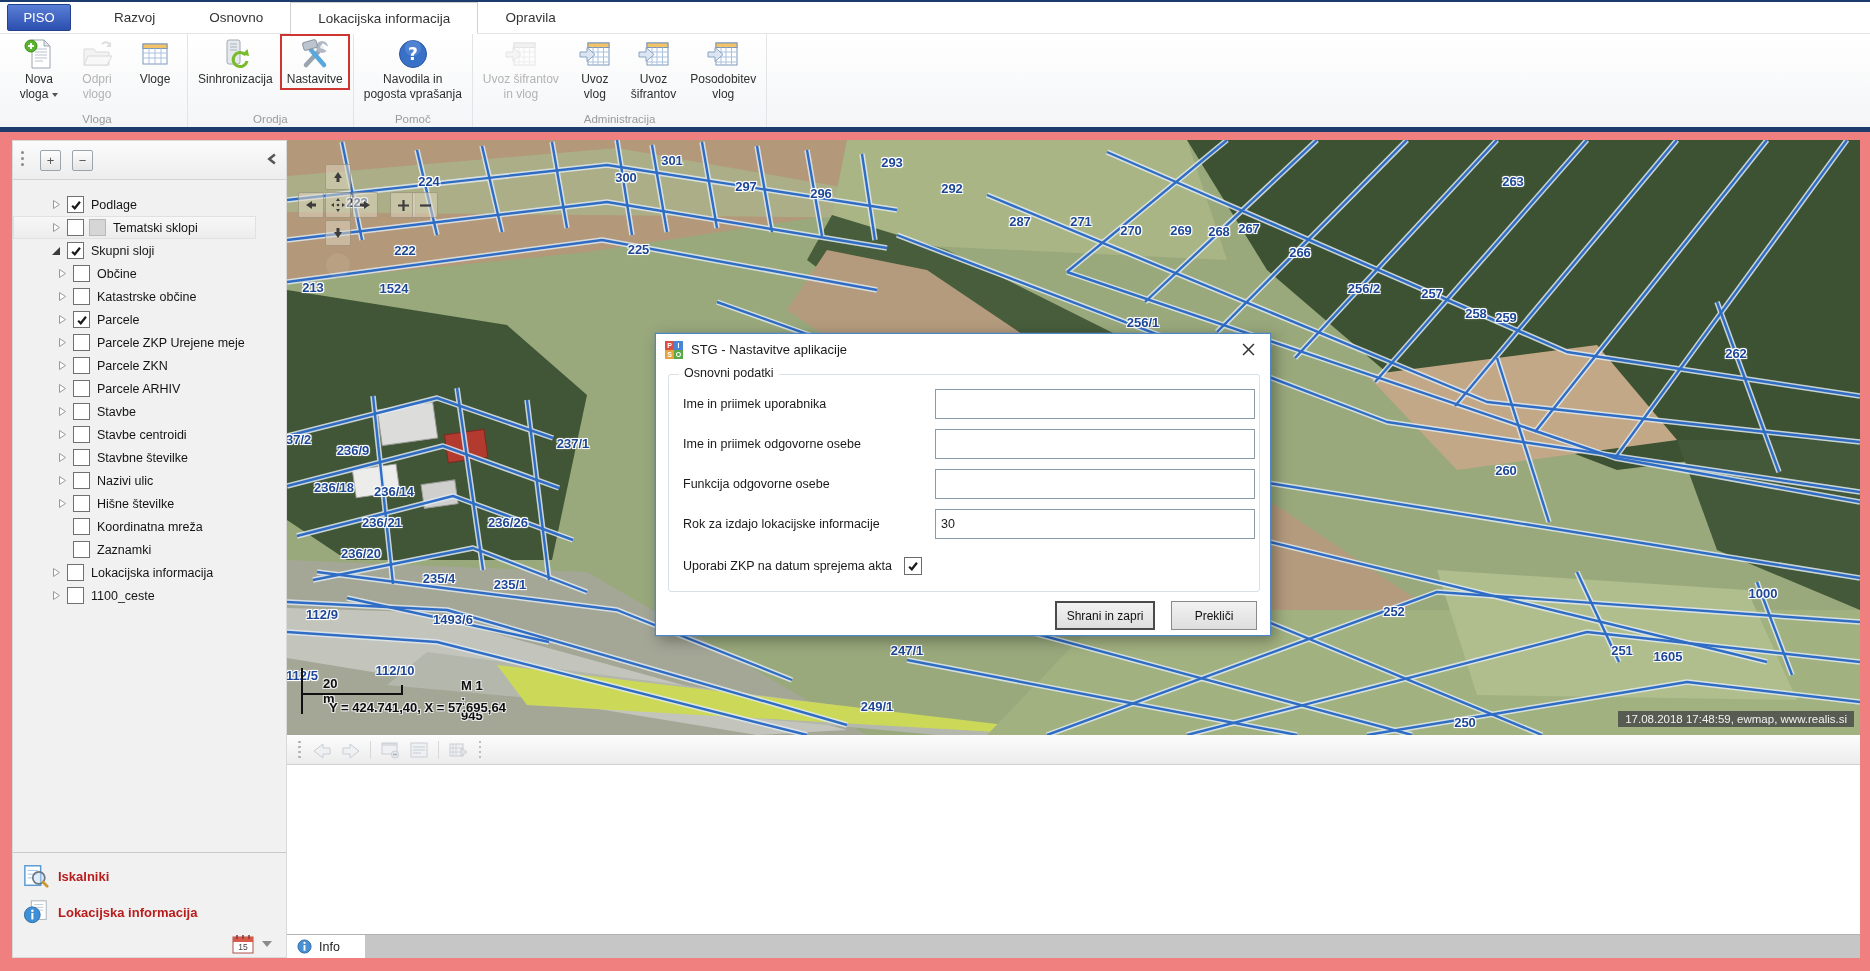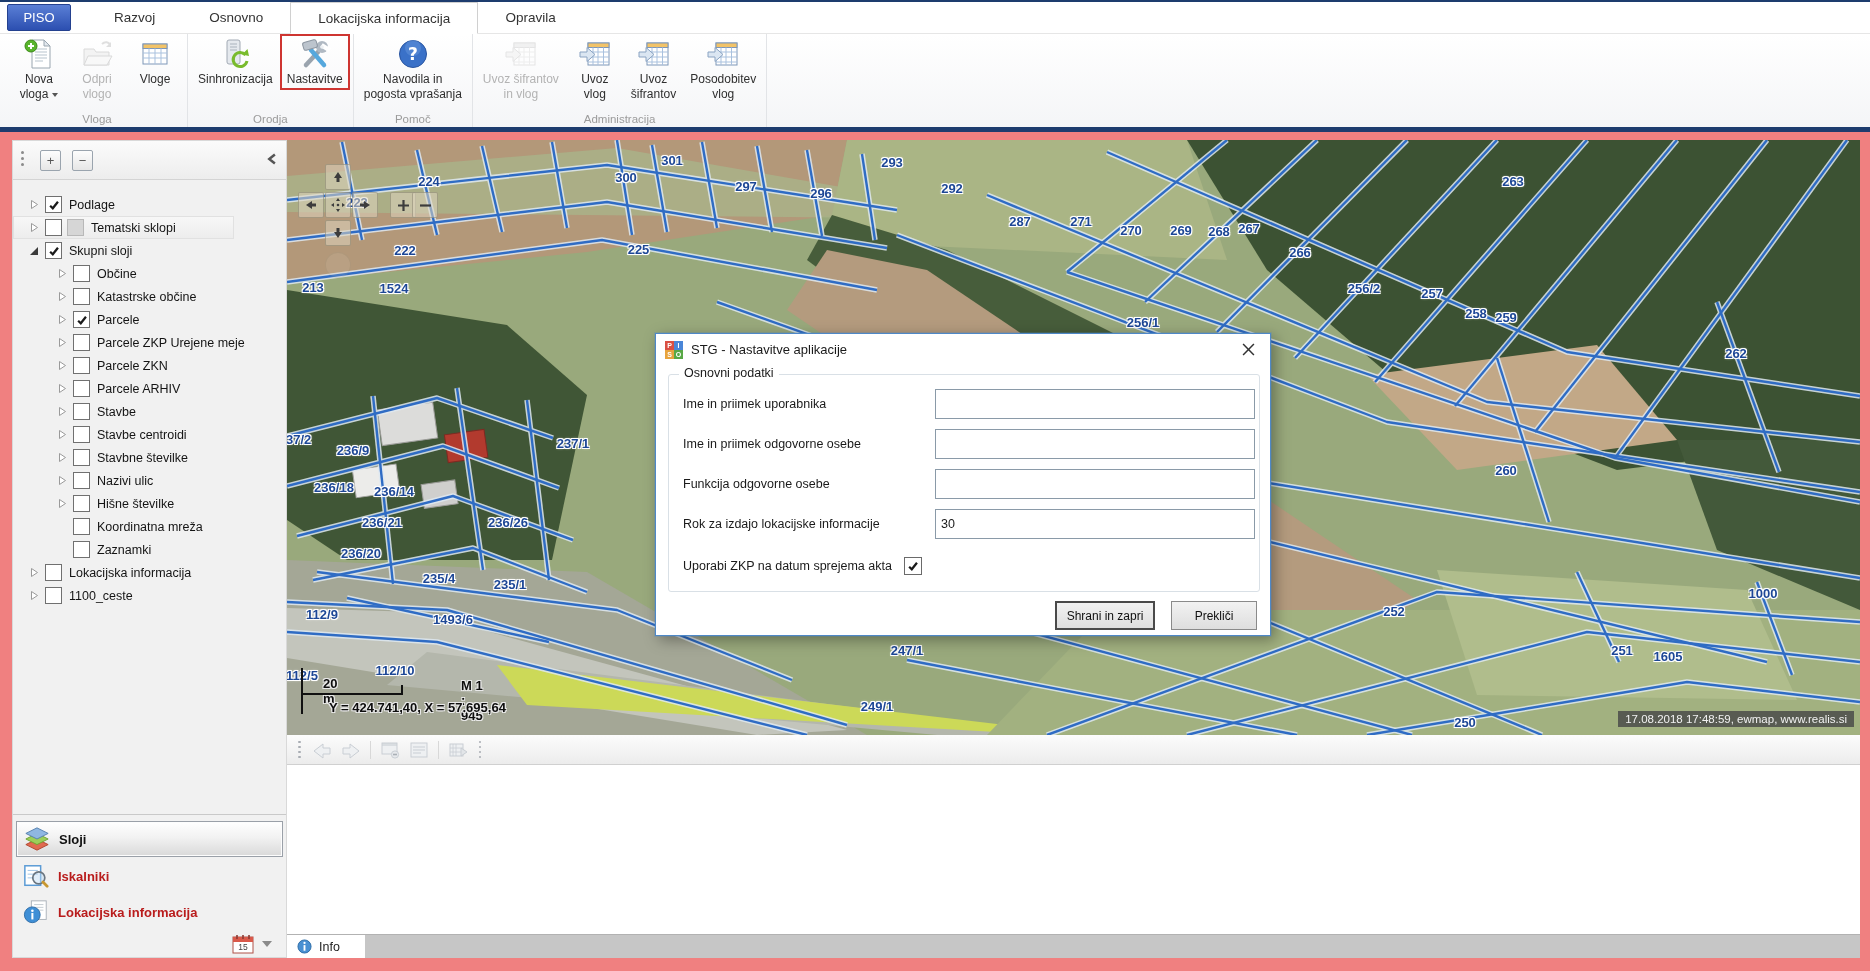--- a/index.html
+++ b/index.html
@@ -36,21 +36,21 @@
   #sidebar{position:absolute;left:12px;top:140px;width:275px;height:818px;background:#f1f1f1;border:1px solid #d9d9d9;box-sizing:border-box;}
   #sb-toolbar{height:38px;border-bottom:1px solid #d4d4d4;background:linear-gradient(#fbfbfb,#ededed);position:relative;}
   .grip{position:absolute;left:8px;top:10px;display:flex;flex-direction:column;gap:3px;}
   .grip i{width:3px;height:3px;background:#8b8b8b;border-radius:50%;}
   .sq-btn{position:absolute;top:9px;width:19px;height:19px;border:1px solid #9aa4ae;border-radius:2px;
     background:linear-gradient(#fdfdfd,#e6e6e6);display:flex;align-items:center;justify-content:center;
     font-size:13px;color:#555;line-height:1;}
   #sb-collapse{position:absolute;right:8px;top:10px;width:14px;height:16px;display:flex;align-items:center;justify-content:center;}
   #layer-tree{padding-top:13px;}
   .trow{height:23px;display:flex;align-items:center;}
-  .trow.lvl0{padding-left:16px;}
+  .trow.lvl0{padding-left:38px;}
   .trow.lvl1{padding-left:44px;}
   .t-arrow{width:10px;display:flex;justify-content:center;}
   .t-cb{width:15px;height:15px;background:#fff;border:1px solid #707070;margin-left:6px;display:flex;align-items:center;justify-content:center;flex:none;}
   .t-gray{width:15px;height:15px;background:#d6d6d6;border:1px solid #b8b8b8;margin-left:5px;flex:none;}
   .t-label{font-size:12.5px;color:#141414;margin-left:7px;white-space:nowrap;}
   .trow.hlrow{background:linear-gradient(#f8f8f8,#ececec);box-shadow:inset 0 0 0 1px #e1e1e1;width:205px;}
   #sb-nav{position:absolute;left:0;right:0;bottom:0;border-top:1px solid #c9c9c9;background:#f1f1f1;padding-top:4px;}
   .nav-btn{height:34px;margin:2px 3px;display:flex;align-items:center;gap:9px;padding-left:7px;font-weight:bold;font-size:13px;color:#b91c1c;}
   .nav-btn.active{border:1px solid #9aa0a8;background:linear-gradient(#ffffff 0%,#f2f2f2 45%,#d9d9d9 100%);box-shadow:inset 0 0 0 1px #fdfdfd;color:#111;}
   .nav-ico{width:26px;height:26px;flex:none;}
@@ -452,30 +452,20 @@
             <svg width="9" height="11" viewBox="0 0 9 11">
               <path d="M1.5 1.5 L7.5 5.5 L1.5 9.5 Z" fill="#fff" stroke="#9a9a9a"></path>
             </svg>
           </span>
           <span class="t-cb"></span>
           <span class="t-label">1100_ceste</span>
         </div>
       </div>
     <div id="sb-nav">
       <div id="sb-nav-items">
-          <div class="nav-btn active">
-            <span class="nav-ico">
-              <svg viewBox="0 0 28 28">
-                <path d="M14 14L26 20 14 26 2 20z" fill="#e06a50" stroke="#b04430"></path>
-                <path d="M14 8L26 14 14 20 2 14z" fill="#9ccf5a" stroke="#6da32f"></path>
-                <path d="M14 2L26 8 14 14 2 8z" fill="#8fb7e2" stroke="#5580ad"></path>
-              </svg>
-            </span>
-            <span>Sloji</span>
-          </div>
           <div class="nav-btn">
             <span class="nav-ico">
               <svg viewBox="0 0 28 28">
                 <rect x="2" y="3" width="17" height="21" fill="#fff" stroke="#5b9bd5" stroke-width="1.6"></rect>
                 <g stroke="#9cc3e5">
                   <path d="M5 8h11M5 12h11M5 16h7"></path>
                 </g>
                 <circle cx="17" cy="16" r="6.5" fill="rgba(190,220,245,.45)" stroke="#6b7680" stroke-width="1.8"></circle>
                 <path d="M21.5 20.5L26 25" stroke="#c8972f" stroke-width="3" stroke-linecap="round"></path>
               </svg>

